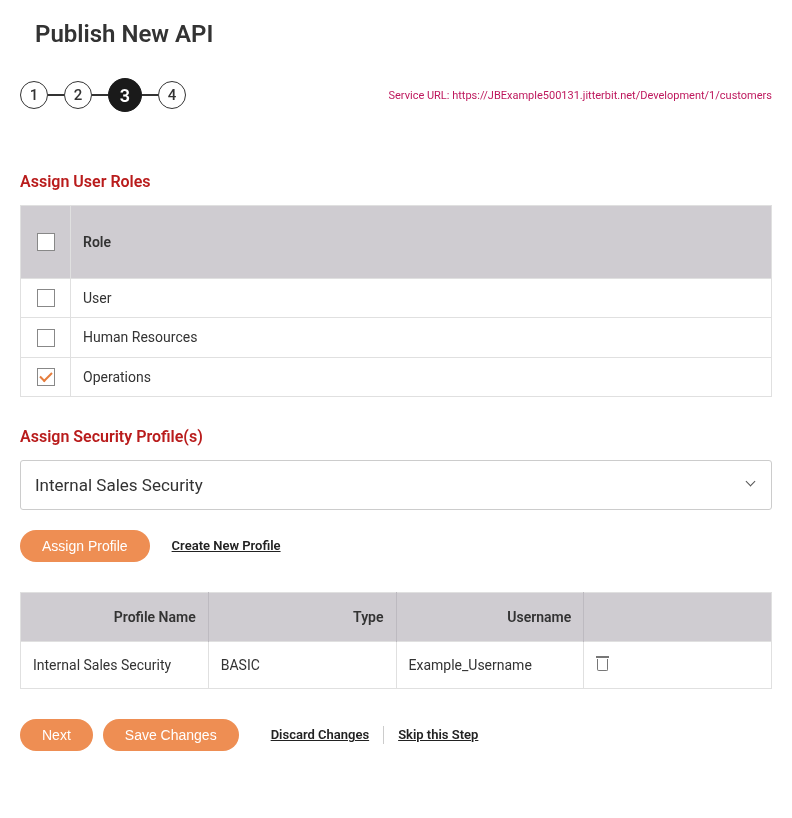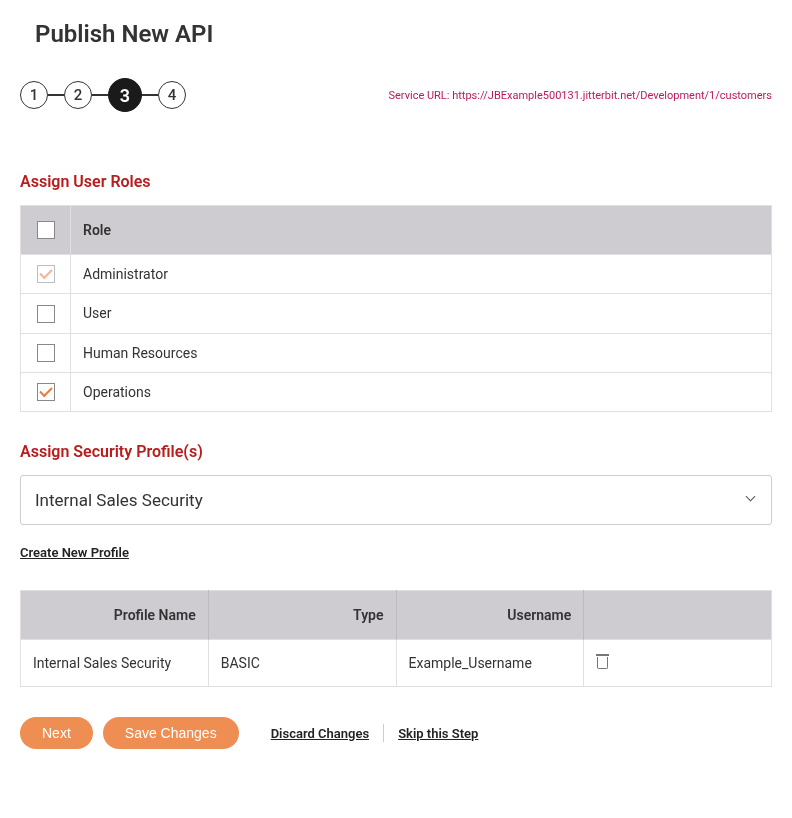--- a/index.html
+++ b/index.html
@@ -69,21 +69,21 @@
     width: 100%;
     border-collapse: collapse;
     margin-bottom: 30px;
     border: 1px solid #e0e0e0;
   }
   .roles-table thead tr {
     background: #cfccd1;
   }
   .roles-table th {
     text-align: left;
-    padding: 16px 12px;
+    padding: 28px 12px;
     font-size: 14px;
     font-weight: 600;
     color: #333;
   }
   .roles-table th.check-col, .roles-table td.check-col {
     width: 50px;
     text-align: center;
     padding: 10px 12px;
     border-right: 1px solid #e0e0e0;
   }
@@ -267,24 +267,20 @@
   <thead>
     <tr>
       <th class="check-col">
         <span class="chk"></span>
       </th>
       <th>Role</th>
     </tr>
   </thead>
   <tbody id="roles-body">
       <tr>
-        <td class="check-col"><span class="chk checked disabled"></span></td>
-        <td>Administrator</td>
-      </tr>
-      <tr>
         <td class="check-col"><span class="chk"></span></td>
         <td>User</td>
       </tr>
       <tr>
         <td class="check-col"><span class="chk"></span></td>
         <td>Human Resources</td>
       </tr>
       <tr>
         <td class="check-col"><span class="chk checked"></span></td>
         <td>Operations</td>
@@ -295,20 +291,21 @@
 <h2>Assign Security Profile(s)</h2>
 
 <div class="select-wrap">
   <div class="select">
     <span>Internal Sales Security</span>
     <span class="chevron"></span>
   </div>
 </div>
 
 <div class="profile-actions">
+  <button class="btn-orange">Assign Profile</button>
   <a class="link">Create New Profile</a>
 </div>
 
 <table class="profiles-table">
   <thead>
     <tr>
       <th style="width:25%">Profile Name</th>
       <th style="width:25%">Type</th>
       <th style="width:25%">Username</th>
       <th style="width:25%"></th>

